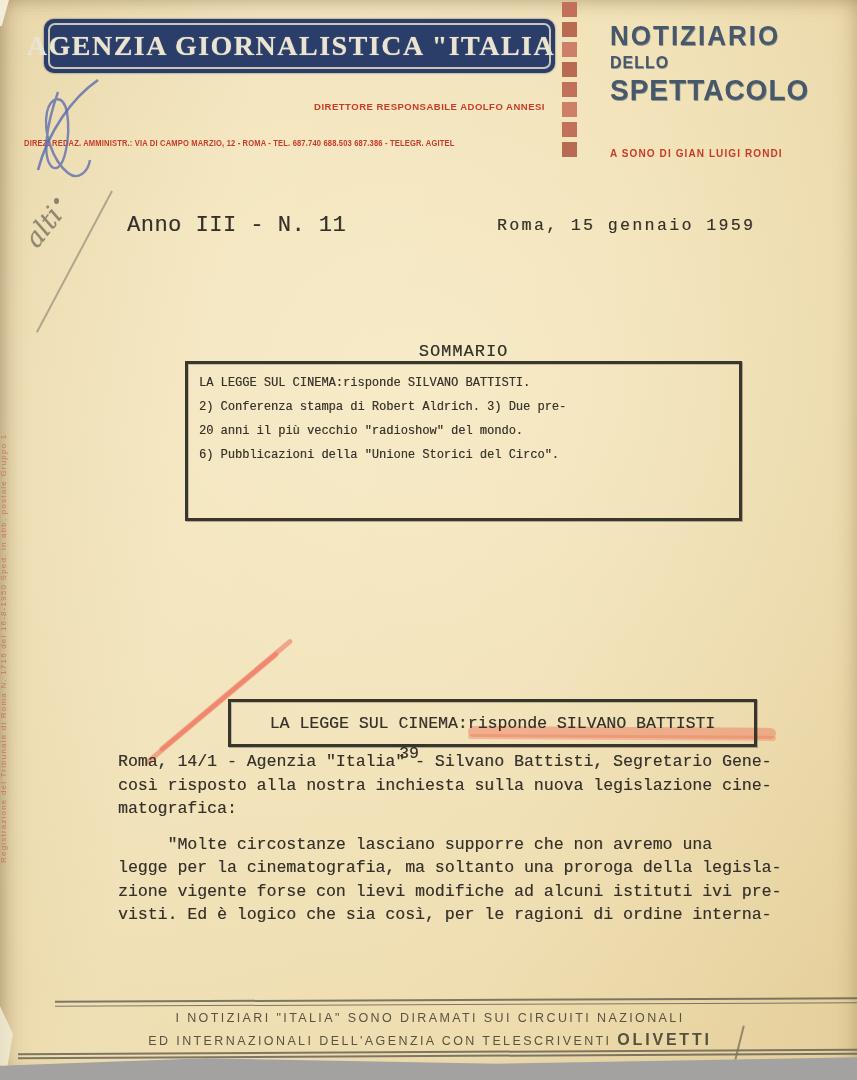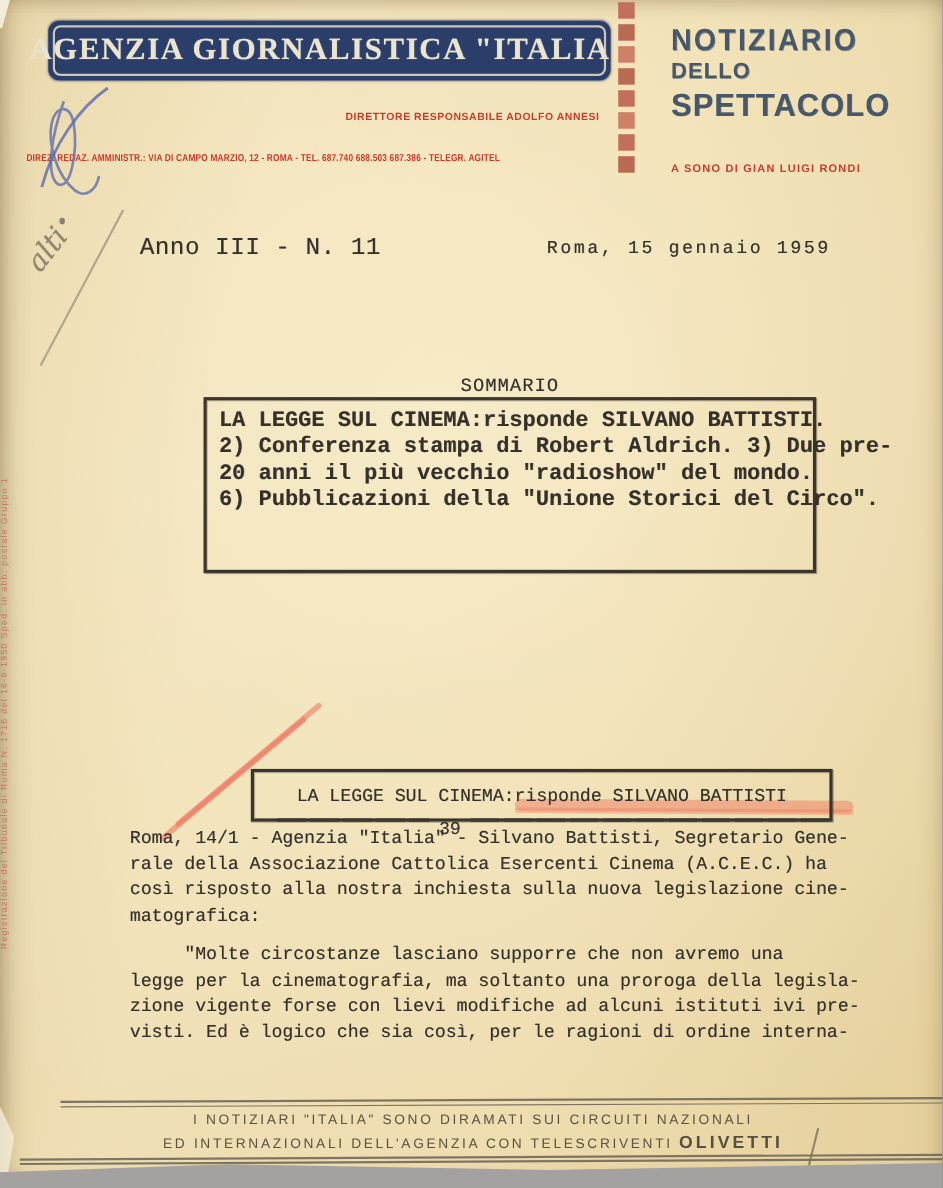--- a/index.html
+++ b/index.html
@@ -34,41 +34,41 @@
     font-family:"Liberation Serif", serif; font-weight:bold; font-size:28px;
     color:#eae4d0; letter-spacing:1.5px; white-space:nowrap;
     text-shadow:0 0 1px rgba(230,223,200,.7);
   }
   .squares { position:absolute; left:562px; top:2px; width:16px; }
   .squares i { display:block; width:15px; height:15px; margin-bottom:5px; background:#c2705c; }
   .squares i:nth-child(2n){ background:#b96a52; }
   .squares i:nth-child(3n){ background:#cd7f68; }
   .masthead { position:absolute; left:610px; top:20px; color:#47586b; }
   .mh1 { font-size:26px; font-weight:800; letter-spacing:2px; transform:scaleY(1.06); transform-origin:left top; text-shadow:.6px .6px .4px rgba(71,88,107,.55); }
-  .mh2 { font-size:20px; font-weight:800; letter-spacing:1px; margin-top:3px; text-shadow:.5px .5px .4px rgba(71,88,107,.55); }
+  .mh2 { font-size:16px; font-weight:800; letter-spacing:1px; margin-top:3px; text-shadow:.5px .5px .4px rgba(71,88,107,.55); }
   .mh3 { font-size:28px; font-weight:800; letter-spacing:1px; margin-top:2px; transform:scaleY(1.04); transform-origin:left top; text-shadow:.6px .6px .4px rgba(71,88,107,.55); }
   .red-small { color:#c93b28; font-weight:bold; white-space:nowrap; }
   .director { position:absolute; left:245px; top:101px; width:300px; text-align:right; font-size:9.5px; letter-spacing:.5px; }
   .address  { position:absolute; left:24px; top:138px; font-size:9px; letter-spacing:.2px; transform:scaleX(.84); transform-origin:left top; }
   .curator  { position:absolute; left:610px; top:148px; font-size:10px; letter-spacing:1.1px; }
   
   .tw {
     font-family:"Liberation Mono","DejaVu Sans Mono",monospace;
     color:#35312a; text-shadow:.4px 0 0 rgba(53,49,42,.45);
     white-space:pre;
   }
   .issue-left  { position:absolute; left:127px; top:213px; font-size:22px; letter-spacing:.5px; }
   .issue-right { position:absolute; left:497px; top:216px; font-size:16.5px; letter-spacing:2.4px; }
   .summary-heading { position:absolute; left:185px; top:342px; width:557px; text-align:center; font-size:17px; letter-spacing:1px; }
   .summary-box {
     position:absolute; left:185px; top:361px; width:557px; height:160px;
     border:3px solid #3a362e; padding:7px 11px;
     box-shadow:1px 1px 0 rgba(58,54,46,.35), inset 1px 1px 0 rgba(58,54,46,.25);
   }
-  .summary-box div { font-size:20px; line-height:24px;font-weight:bold; }
+  .summary-box div { font-size:12px; line-height:24px; }
   
   .headline-box {
     position:absolute; left:228px; top:699px; width:529px; height:48px;
     border:3px solid #39352d; display:flex; align-items:center; justify-content:center;
     box-shadow:1px 1px 0 rgba(57,53,45,.35), inset 1px 1px 0 rgba(57,53,45,.25);
   }
   .headline-box span { font-size:16.5px; }
   .number-row { position:absolute; left:228px; top:744px; width:529px; display:flex; align-items:flex-start; }
   .number-row .dash { height:3px; background:repeating-linear-gradient(90deg,#3b372f 0 26px, rgba(59,55,47,.25) 26px 30px); }
   .dash-left { width:138px; margin-left:24px; }
@@ -175,21 +175,20 @@
       <span class="tw">LA LEGGE SUL CINEMA:risponde SILVANO BATTISTI</span>
     </div>
     <div class="number-row">
       <span class="dash dash-left"></span>
       <span class="tw item-number">39</span>
       <span class="dash dash-right"></span>
     </div>
 
     <div class="body-text">
       <div class="tw">Roma, 14/1 - Agenzia "Italia" - Silvano Battisti, Segretario Gene-</div>
-      <div class="tw">rale della Associazione Cattolica Esercenti Cinema (A.C.E.C.) ha</div>
       <div class="tw">così risposto alla nostra inchiesta sulla nuova legislazione cine-</div>
       <div class="tw">matografica:</div>
       <div class="tw para2">     "Molte circostanze lasciano supporre che non avremo una</div>
       <div class="tw">legge per la cinematografia, ma soltanto una proroga della legisla-</div>
       <div class="tw">zione vigente forse con lievi modifiche ad alcuni istituti ivi pre-</div>
       <div class="tw">visti. Ed è logico che sia così, per le ragioni di ordine interna-</div>
     </div>
 
     <div class="rule rule-top"></div>
     <div class="ftr ftr1">I NOTIZIARI "ITALIA" SONO DIRAMATI SUI CIRCUITI NAZIONALI</div>

